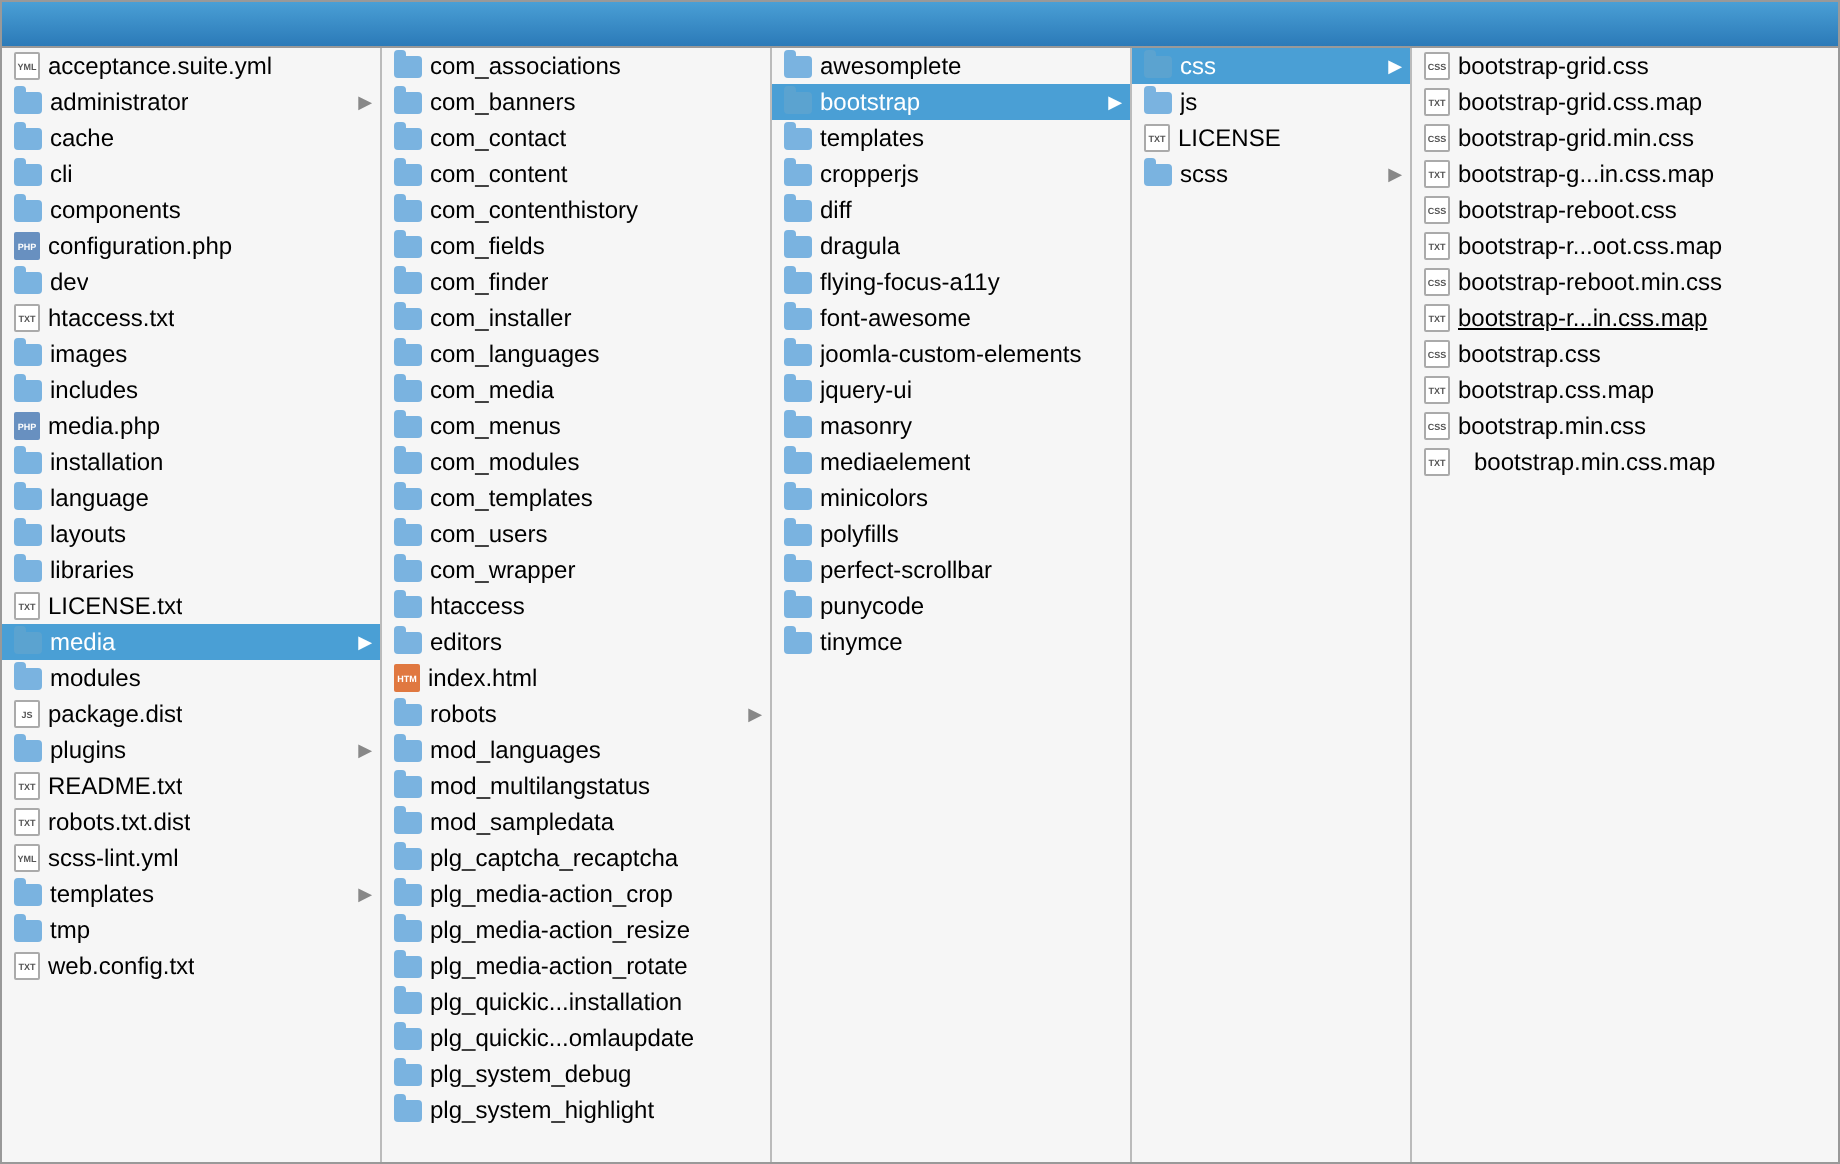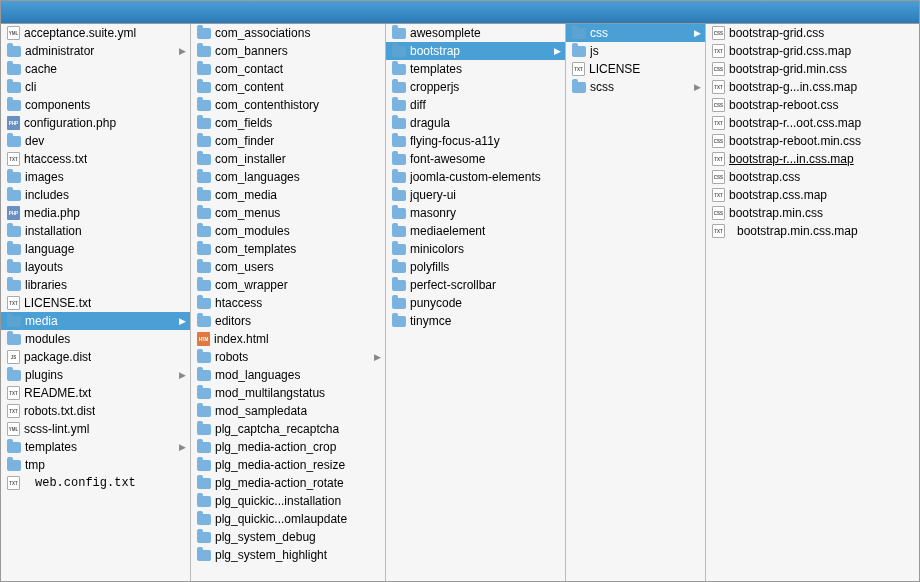--- a/index.html
+++ b/index.html
@@ -266,21 +266,21 @@
             <div style="width:14px;height:11px;background:#7ab3e0;border-radius:0 2px 2px 2px;position:relative;flex-shrink:0;">
     <div style="position:absolute;top:-3px;left:0;width:6px;height:3px;background:#7ab3e0;border-radius:2px 2px 0 0;"></div>
   </div>
           </span>
           <span class="item-label" style="margin-left: 4px; overflow: hidden; text-overflow: ellipsis; white-space: nowrap;">tmp</span>
         </div>
         <div class="file-item">
           <span style="display: flex; align-items: center; flex-shrink: 0;">
             <div style="width:13px;height:14px;background:white;border:1px solid #aaa;border-radius:1px;display:flex;align-items:center;justify-content:center;font-size:4.5px;font-weight:bold;color:#555;flex-shrink:0;">TXT</div>
           </span>
-          <span class="item-label" style="margin-left: 15px; overflow: hidden; text-overflow: ellipsis; white-space: nowrap; font-family: Liberation Mono, monospace;">web.config.txt</span>
+          <span class="item-label" style="margin-left: 4px; overflow: hidden; text-overflow: ellipsis; white-space: nowrap;">web.config.txt</span>
         </div>
       </div>
       <div class="column" style="max-width: 195px; min-width: 195px;">
         <div class="file-item">
           <span style="display: flex; align-items: center; flex-shrink: 0;">
             <div style="width:14px;height:11px;background:#7ab3e0;border-radius:0 2px 2px 2px;position:relative;flex-shrink:0;">
     <div style="position:absolute;top:-3px;left:0;width:6px;height:3px;background:#7ab3e0;border-radius:2px 2px 0 0;"></div>
   </div>
           </span>
           <span class="item-label" style="margin-left: 4px; overflow: hidden; text-overflow: ellipsis; white-space: nowrap;">com_associations</span>

